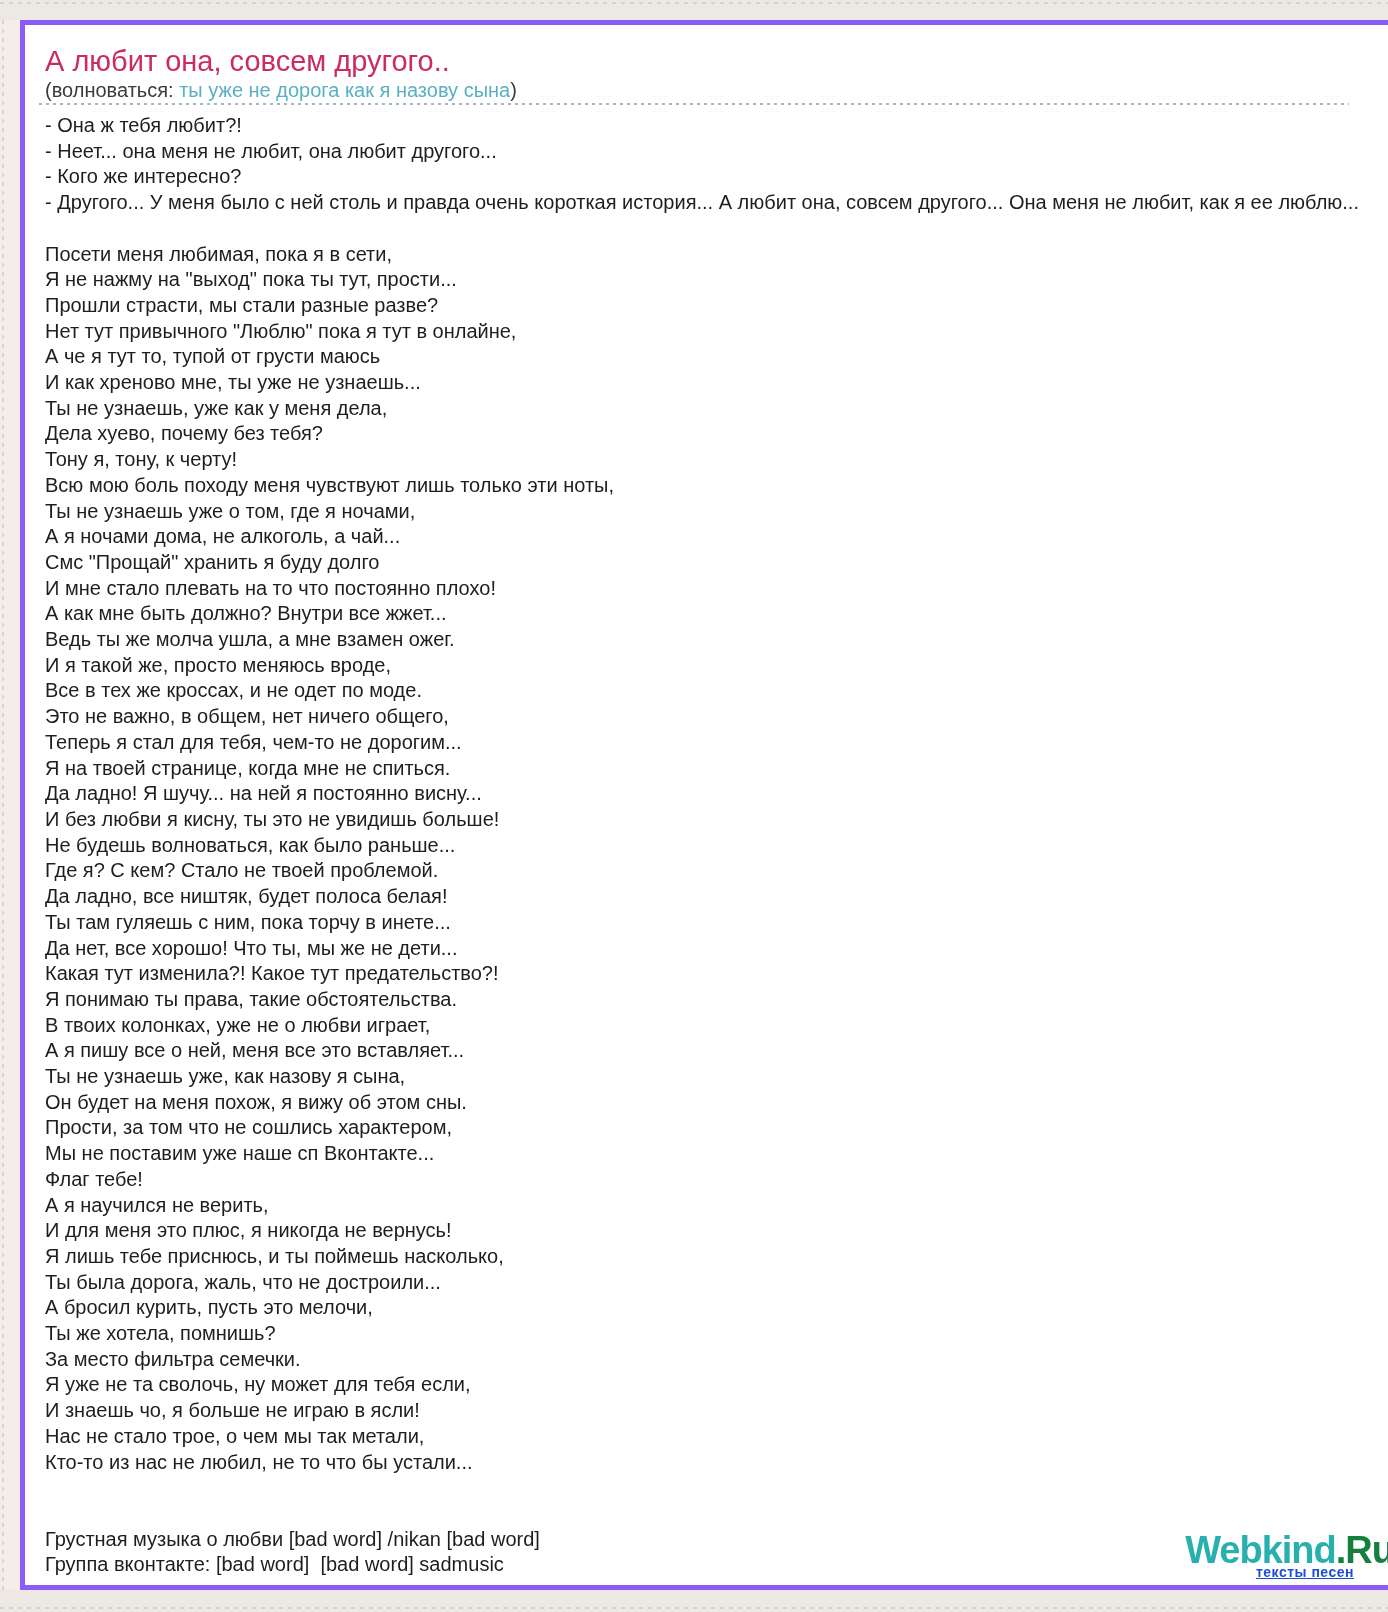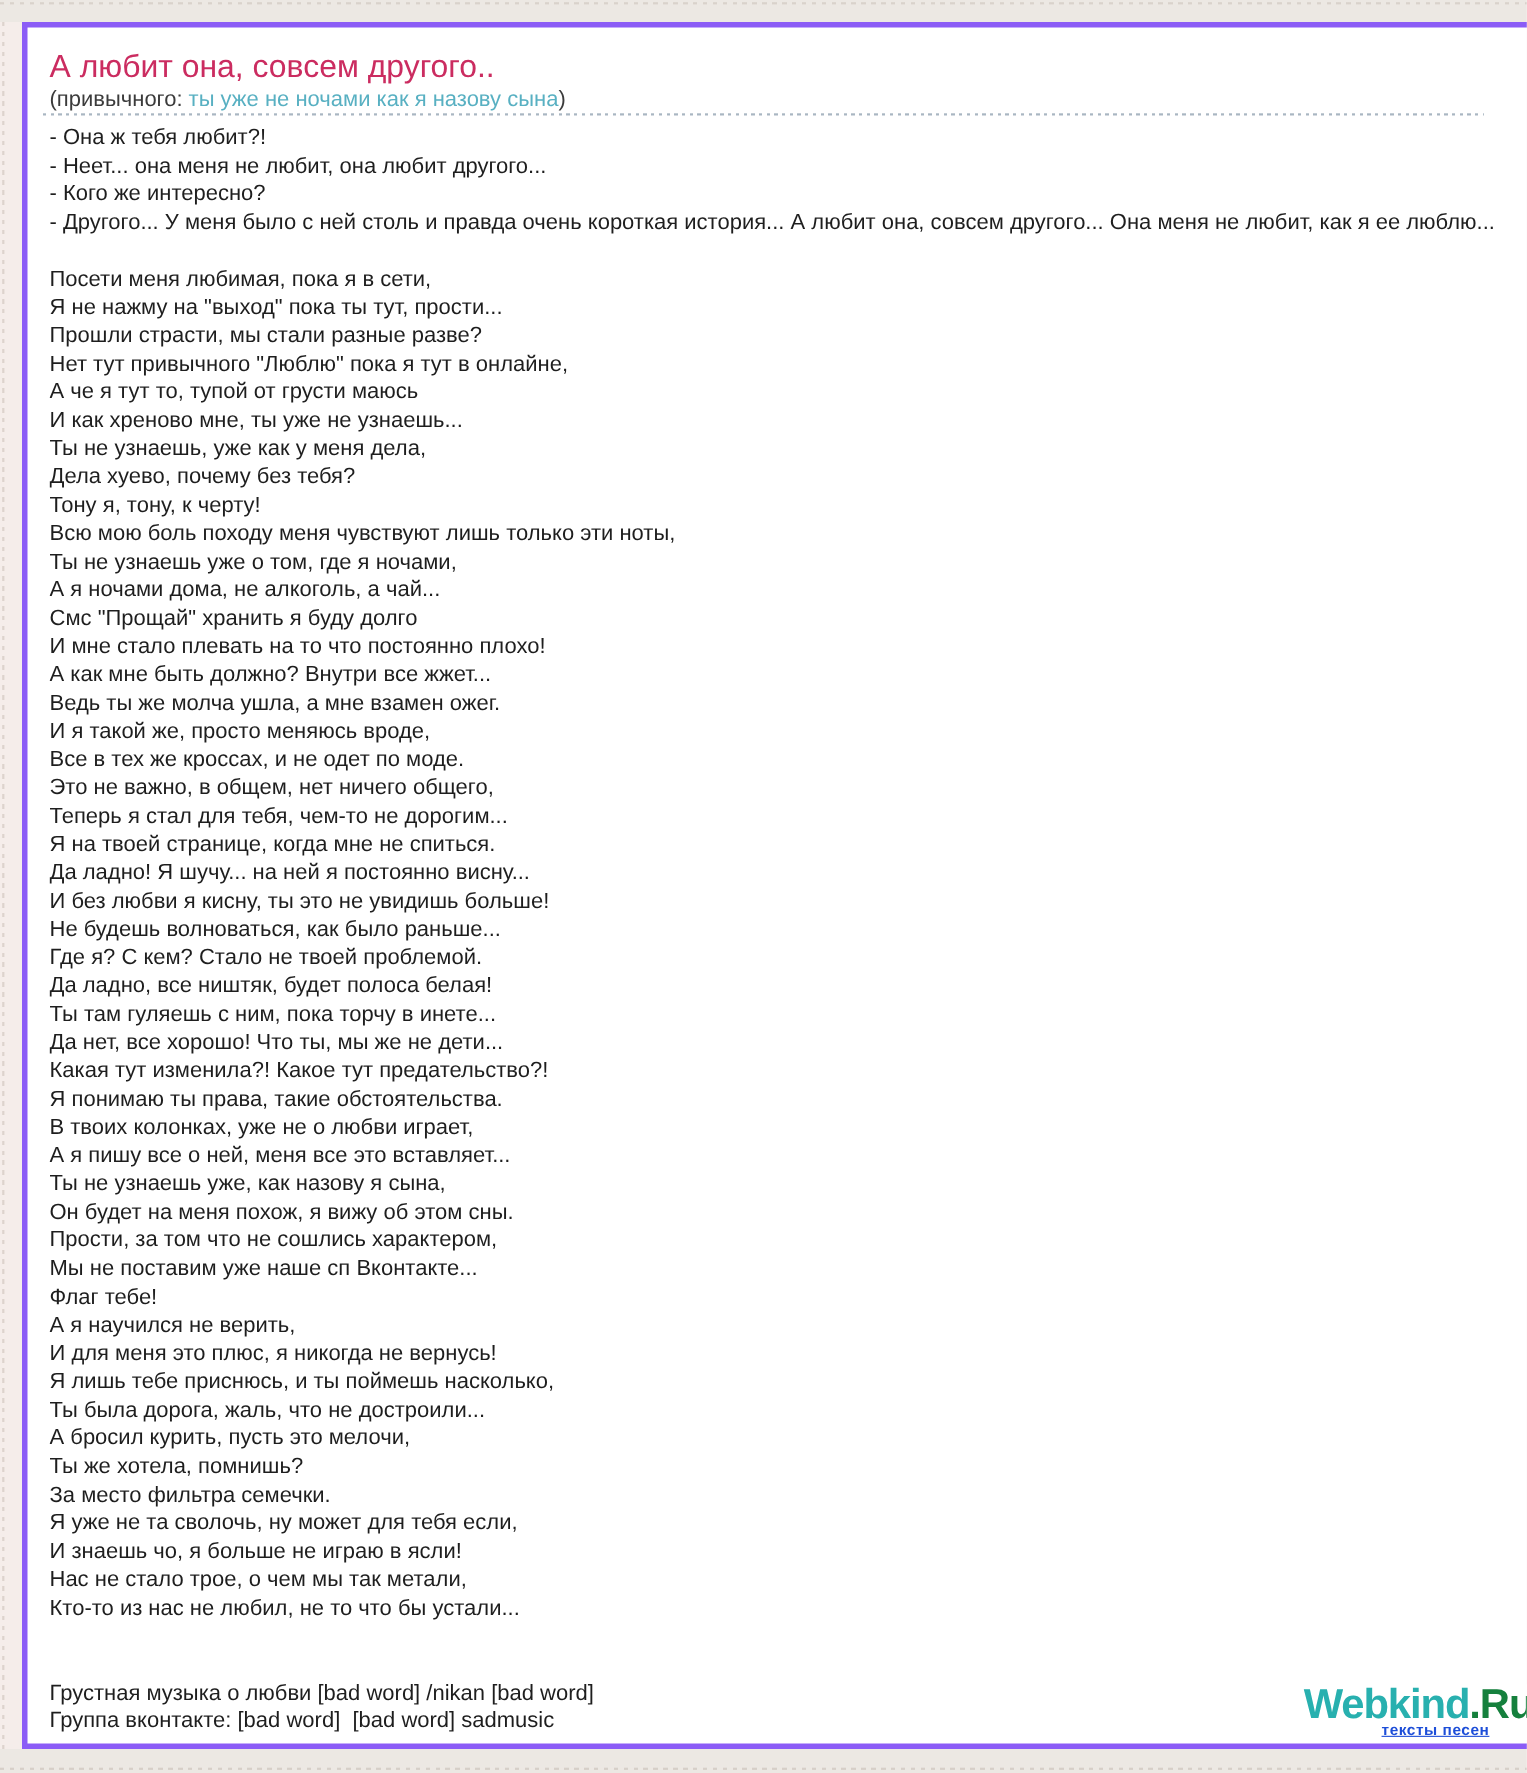--- a/index.html
+++ b/index.html
@@ -93,21 +93,21 @@
 
 <div class="band-top"></div>
 <div class="stitch left"></div>
 <div class="stitch right"></div>
 <span class="floral f1">✿</span>
 <span class="floral f2">✿</span>
 <span class="floral f3">✿</span>
 
 <div class="card">
   <h1 class="song-title">А любит она, совсем другого..</h1>
-  <div class="artist-line"><span>(привычного: </span><a>ты уже не ночами как я назову сына</a><span>)</span></div>
+  <div class="artist-line"><span>(волноваться: </span><a>ты уже не дорога как я назову сына</a><span>)</span></div>
   <div class="separator"></div>
   <pre class="lyrics">- Она ж тебя любит?!
 - Неет... она меня не любит, она любит другого...
 - Кого же интересно?
 - Другого... У меня было с ней столь и правда очень короткая история... А любит она, совсем другого... Она меня не любит, как я ее люблю...
 
 Посети меня любимая, пока я в сети,
 Я не нажму на "выход" пока ты тут, прости...
 Прошли страсти, мы стали разные разве?
 Нет тут привычного "Люблю" пока я тут в онлайне,

